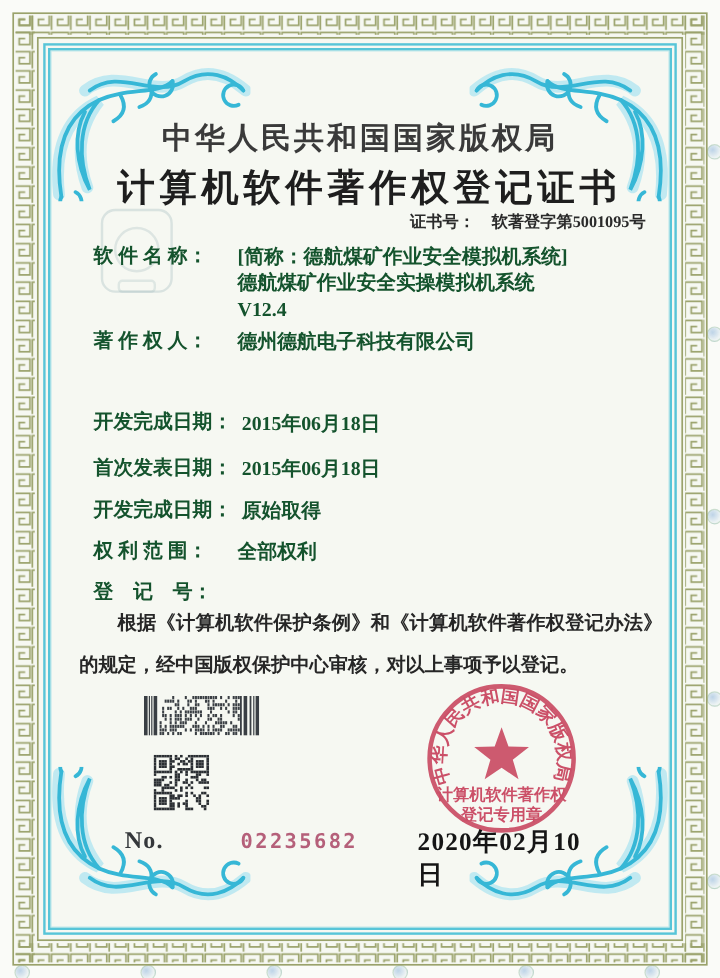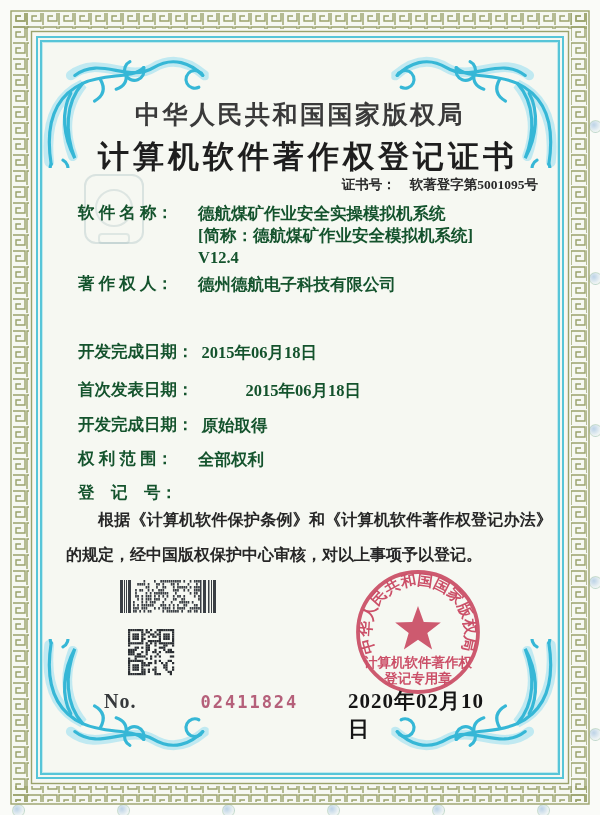--- a/index.html
+++ b/index.html
@@ -180,38 +180,38 @@
   <div class="title1">中华人民共和国国家版权局</div>
   <div class="title2">计算机软件著作权登记证书</div>
   <div class="certno">
     <span class="cl">证书号：</span><span class="cv">软著登字第5001095号</span>
   </div>
 
   <div class="fields" id="fields">
       <div class="frow" style="margin-top: 0px;">
         <div class="flabel">软 件 名 称：</div>
         <div class="fvalue">
+          <div>[简称：德航煤矿作业安全模拟机系统]</div>
           <div>德航煤矿作业安全实操模拟机系统</div>
-          <div>[简称：德航煤矿作业安全模拟机系统]</div>
           <div>V12.4</div>
         </div>
       </div>
       <div class="frow" style="margin-top: 5px;">
         <div class="flabel">著 作 权 人：</div>
         <div class="fvalue">
           <div>德州德航电子科技有限公司</div>
         </div>
       </div>
       <div class="frow" style="margin-top: 46px;">
         <div class="flabel">开发完成日期：</div>
         <div class="fvalue">
           <div>2015年06月18日</div>
         </div>
       </div>
-      <div class="frow" style="margin-top: 16px; gap: 44px;">
+      <div class="frow" style="margin-top: 16px;">
         <div class="flabel">首次发表日期：</div>
         <div class="fvalue">
           <div>2015年06月18日</div>
         </div>
       </div>
       <div class="frow" style="margin-top: 13px;">
         <div class="flabel">开发完成日期：</div>
         <div class="fvalue">
           <div>原始取得</div>
         </div>
@@ -630,21 +630,21 @@
       <rect x="13.200000000000001" y="44" width="2.2" height="2.2" fill="#2b2f33"></rect>
       <rect x="15.400000000000002" y="44" width="2.2" height="2.2" fill="#2b2f33"></rect>
       <rect x="26.400000000000002" y="44" width="2.2" height="2.2" fill="#2b2f33"></rect>
       <rect x="28.6" y="44" width="2.2" height="2.2" fill="#2b2f33"></rect>
       <rect x="30.800000000000004" y="44" width="2.2" height="2.2" fill="#2b2f33"></rect>
       <rect x="41.800000000000004" y="44" width="2.2" height="2.2" fill="#2b2f33"></rect>
     </svg>
 
   <div class="serial">
     <span class="no">No.</span>
-    <span class="num">02411824</span>
+    <span class="num">02235682</span>
   </div>
 
   <svg class="seal" width="140" height="140">
     <defs>
       <path id="arcPath" d="M27.4,89.9 A47,47 0 1 1 112.6,89.9" fill="none"></path>
     </defs>
     <circle cx="70" cy="70" r="60" fill="none" stroke-width="3.8" stroke="#d14a66"></circle>
     <text font-size="15" font-weight="bold" fill="#cf3f5e">
       <textPath href="#arcPath" startOffset="0" textLength="186" lengthAdjust="spacingAndGlyphs">中华人民共和国国家版权局</textPath>
     </text>

